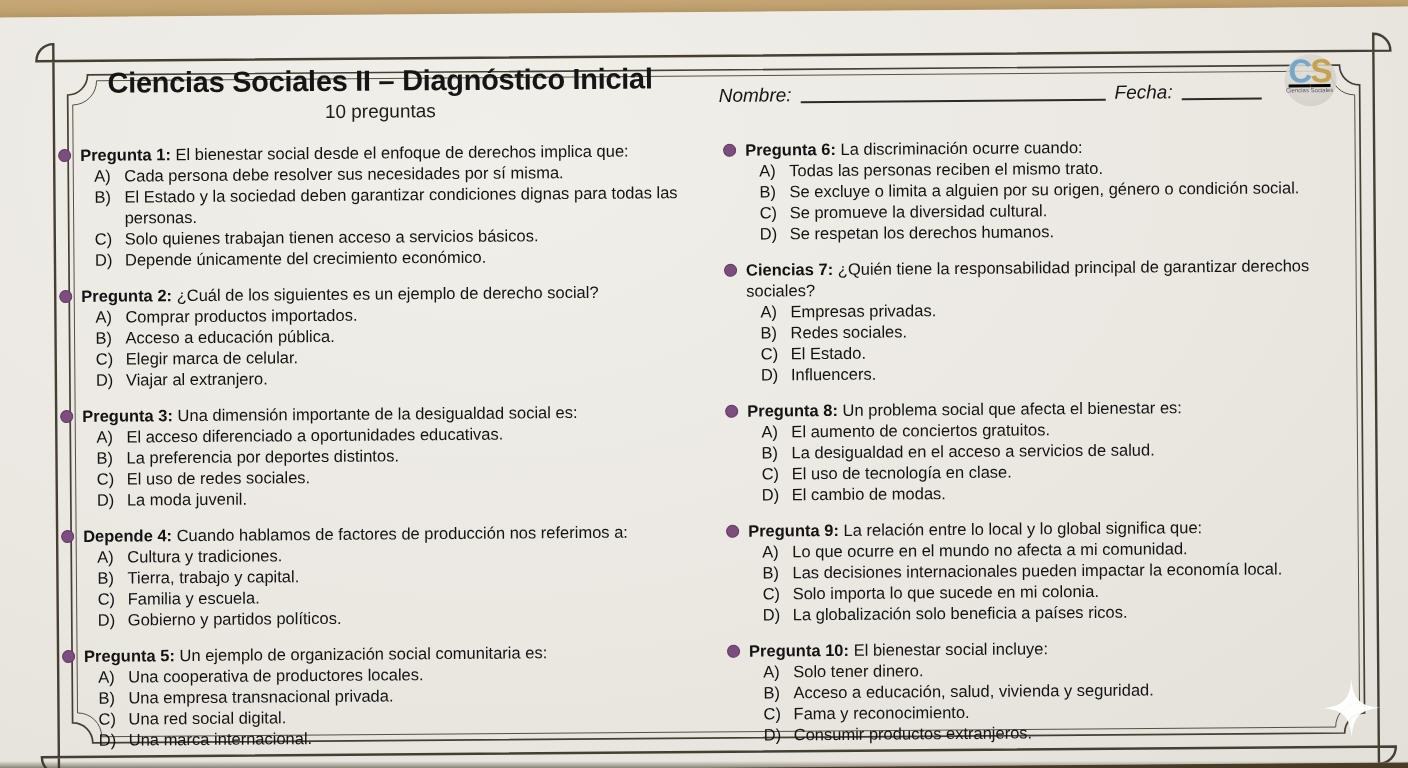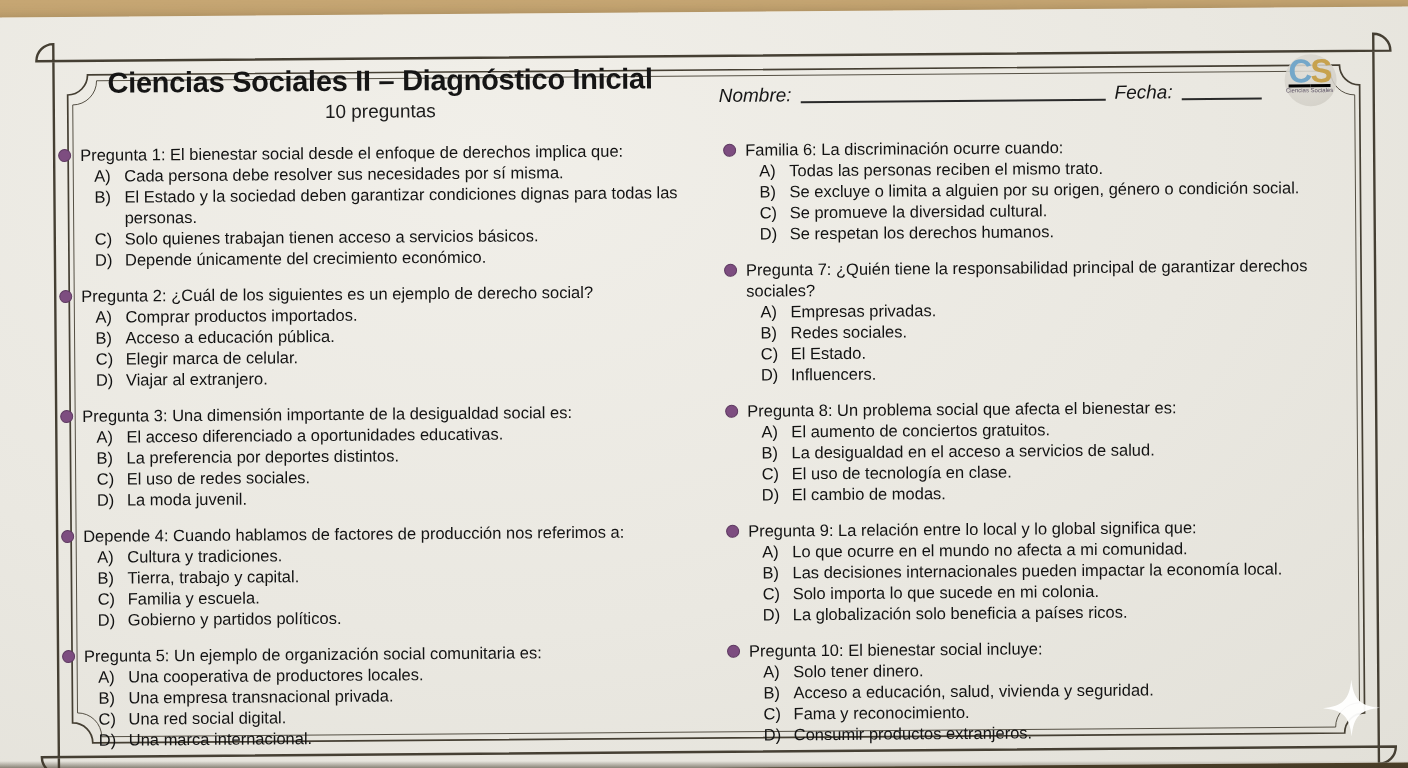--- a/index.html
+++ b/index.html
@@ -35,21 +35,21 @@
   .logo-tagline { position:relative; font-size:6px; color:#5d5365; white-space:nowrap; margin-top:-1px; }
   .columns { display:flex; margin-top:20px; }
   .col { width:50%; display:flex; flex-direction:column; gap:15px; }
   .col-left  { padding-right:20px; }
   .col-right { padding-left:8px; }
   .question { display:flex; }
   .bullet { width:13px; height:13px; border-radius:50%; flex:none;
     background:#7d4d80; border:1px solid #5e3a61; margin:4px 9px 0 0; }
   .q-body { flex:1; font-size:16.5px; line-height:21px; color:#131313; }
   .q-prompt { margin:0; }
-  .q-label { font-weight:normal;margin-top:19px; }
+  .q-label { font-weight:bold;margin-top:19px; }
   .options { margin-left:14px; }
   .option { display:flex; }
   .opt-letter { width:30px; flex:none; }
   .opt-text { flex:1; }
   .sparkle { position:absolute; right:38px; bottom:24px; width:62px; height:62px; }
   .bottom-shade { position:absolute; left:0; right:0; bottom:0; height:7px;
     background:linear-gradient(180deg, rgba(60,52,36,0) 0%, rgba(60,52,36,0.55) 100%); }
 </style>
 </head>
 <body>
@@ -214,21 +214,21 @@
           <span class="opt-text">Una marca internacional.</span>
         </div>
               </div>
     </div>
   </div>
 </div>
       <div class="col col-right" id="col-right">
   <div class="question">
     <span class="bullet"></span>
     <div class="q-body">
-      <p class="q-prompt"><span class="q-label">Familia 6:</span> <span class="q-text">La discriminación ocurre cuando:</span></p>
+      <p class="q-prompt"><span class="q-label">Pregunta 6:</span> <span class="q-text">La discriminación ocurre cuando:</span></p>
       <div class="options">
 
       <div class="option">
           <span class="opt-letter">A)</span>
           <span class="opt-text">Todas las personas reciben el mismo trato.</span>
         </div>
                 <div class="option">
           <span class="opt-letter">B)</span>
           <span class="opt-text">Se excluye o limita a alguien por su origen, género o condición social.</span>
         </div>
@@ -240,21 +240,21 @@
           <span class="opt-letter">D)</span>
           <span class="opt-text">Se respetan los derechos humanos.</span>
         </div>
               </div>
     </div>
   </div>
 
   <div class="question">
     <span class="bullet"></span>
     <div class="q-body">
-      <p class="q-prompt"><span class="q-label">Pregunta 7:</span> <span class="q-text">¿Quién tiene la responsabilidad principal de garantizar derechos sociales?</span></p>
+      <p class="q-prompt"><span class="q-label">Ciencias 7:</span> <span class="q-text">¿Quién tiene la responsabilidad principal de garantizar derechos sociales?</span></p>
       <div class="options">
 
       <div class="option">
           <span class="opt-letter">A)</span>
           <span class="opt-text">Empresas privadas.</span>
         </div>
                 <div class="option">
           <span class="opt-letter">B)</span>
           <span class="opt-text">Redes sociales.</span>
         </div>

